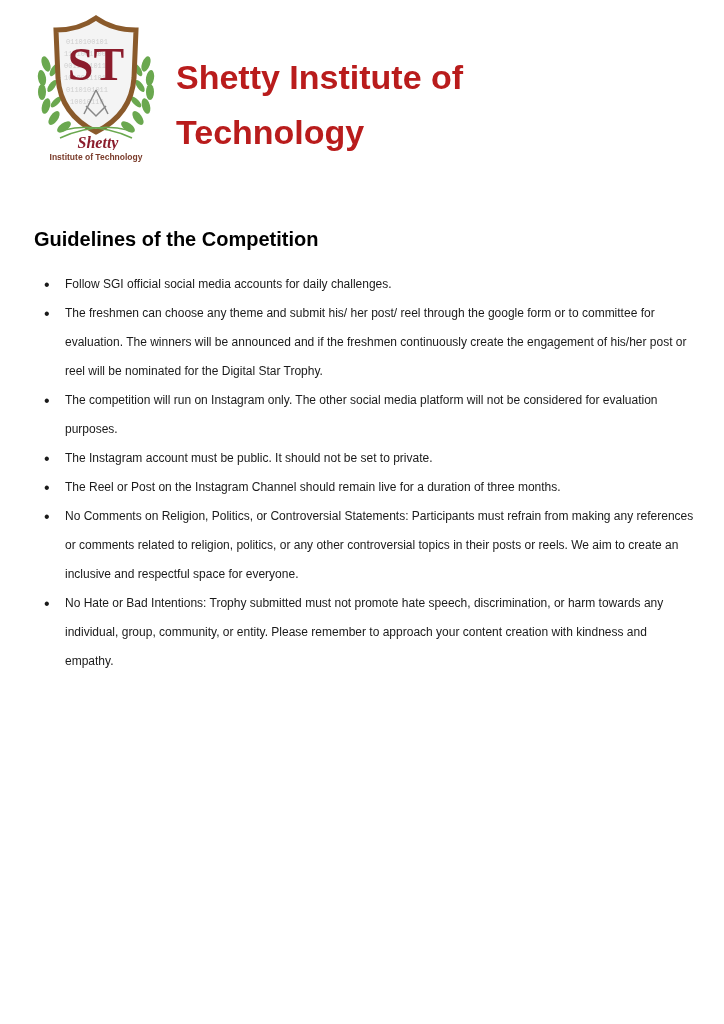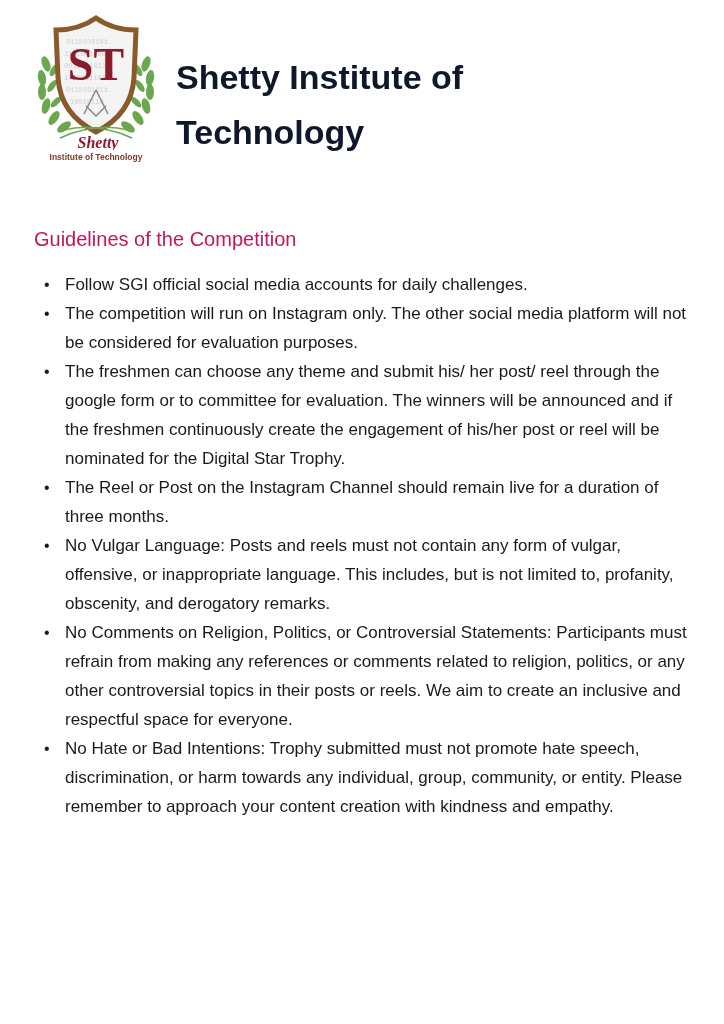--- a/index.html
+++ b/index.html
@@ -3,25 +3,25 @@
 <meta charset="utf-8">
 <style>
   html, body { margin: 0; padding: 0; background: #ffffff; }
   body { width: 724px; height: 1024px; position: relative; overflow: hidden;
          font-family: "Liberation Sans", sans-serif; color: #111; }
   .header { position: absolute; left: 0; top: 0; width: 591px; height: 180px; }
   .logo { position: absolute; left: 28px; top: 14px; width: 136px; height: 152px; }
   .logo-caption { position: absolute; left: 0; top: 138px; width: 136px; text-align: center;
                   font-size: 8.5px; color: #7a3b2a; font-weight: bold; }
   .title { position: absolute; left: 176px; top: 50px; font-size: 34px; font-weight: bold;
-           line-height: 55px; color: #0f172a; width: 420px; }
-  .section-title { position: absolute; left: 34px; top: 228px; font-size: 20px; font-weight: normal;
-                   color: #be185d; }
+           line-height: 55px; color: #b91c1c; width: 420px; }
+  .section-title { position: absolute; left: 34px; top: 228px; font-size: 20px; font-weight: bold;
+                   color: #000000; }
   ul.guidelines { position: absolute; left: 34px; top: 270px; width: 660px; margin: 0; padding: 0;
-                  list-style: none; font-size: 17px; line-height: 29px; color: #1a1a1a; }
+                  list-style: none; font-size: 12px; line-height: 29px; color: #1a1a1a; }
   ul.guidelines li { position: relative; padding-left: 31px; }
   ul.guidelines li::before { content: "\2022"; position: absolute; left: 10px; top: 0; font-size: 16px; }
 </style>
 </head>
 <body>
 
 <div class="header">
   <div class="logo">
     <svg width="136" height="136" viewBox="0 0 136 136">
 
@@ -68,19 +68,19 @@
     </svg>
     <div class="logo-caption">Institute of Technology</div>
   </div>
   <div class="title">Shetty Institute of Technology</div>
 </div>
 
 <div class="section-title">Guidelines of the Competition</div>
 
 <ul class="guidelines">
   <li>Follow  SGI official social media accounts for daily challenges.</li>
+  <li>The freshmen can choose any theme and submit his/ her post/ reel through the google form or to committee for evaluation. The winners will be announced and if the freshmen continuously create the engagement of his/her post or reel will be nominated for the Digital Star Trophy.</li>
   <li>The competition will run on Instagram only. The other social media platform will not be considered for evaluation purposes.</li>
-  <li>The freshmen can choose any theme and submit his/ her post/ reel through the google form or to committee for evaluation. The winners will be announced and if the freshmen continuously create the engagement of his/her post or reel will be nominated for the Digital Star Trophy.</li>
+  <li>The Instagram account must be public. It should not be set to private.</li>
   <li>The Reel or Post on the Instagram Channel should remain live for a duration of three months.</li>
-  <li>No Vulgar Language: Posts and reels must not contain any form of vulgar, offensive, or inappropriate language. This includes, but is not limited to, profanity, obscenity, and derogatory remarks.</li>
   <li>No Comments on Religion, Politics, or Controversial Statements: Participants must refrain from making any references or comments related to religion, politics, or any other controversial topics in their posts or reels. We aim to create an inclusive and respectful space for everyone.</li>
   <li>No Hate or Bad Intentions: Trophy submitted must not promote hate speech, discrimination, or harm towards any individual, group, community, or entity. Please remember to approach your content creation with kindness and empathy.</li>
 </ul>
 
 </body></html>

